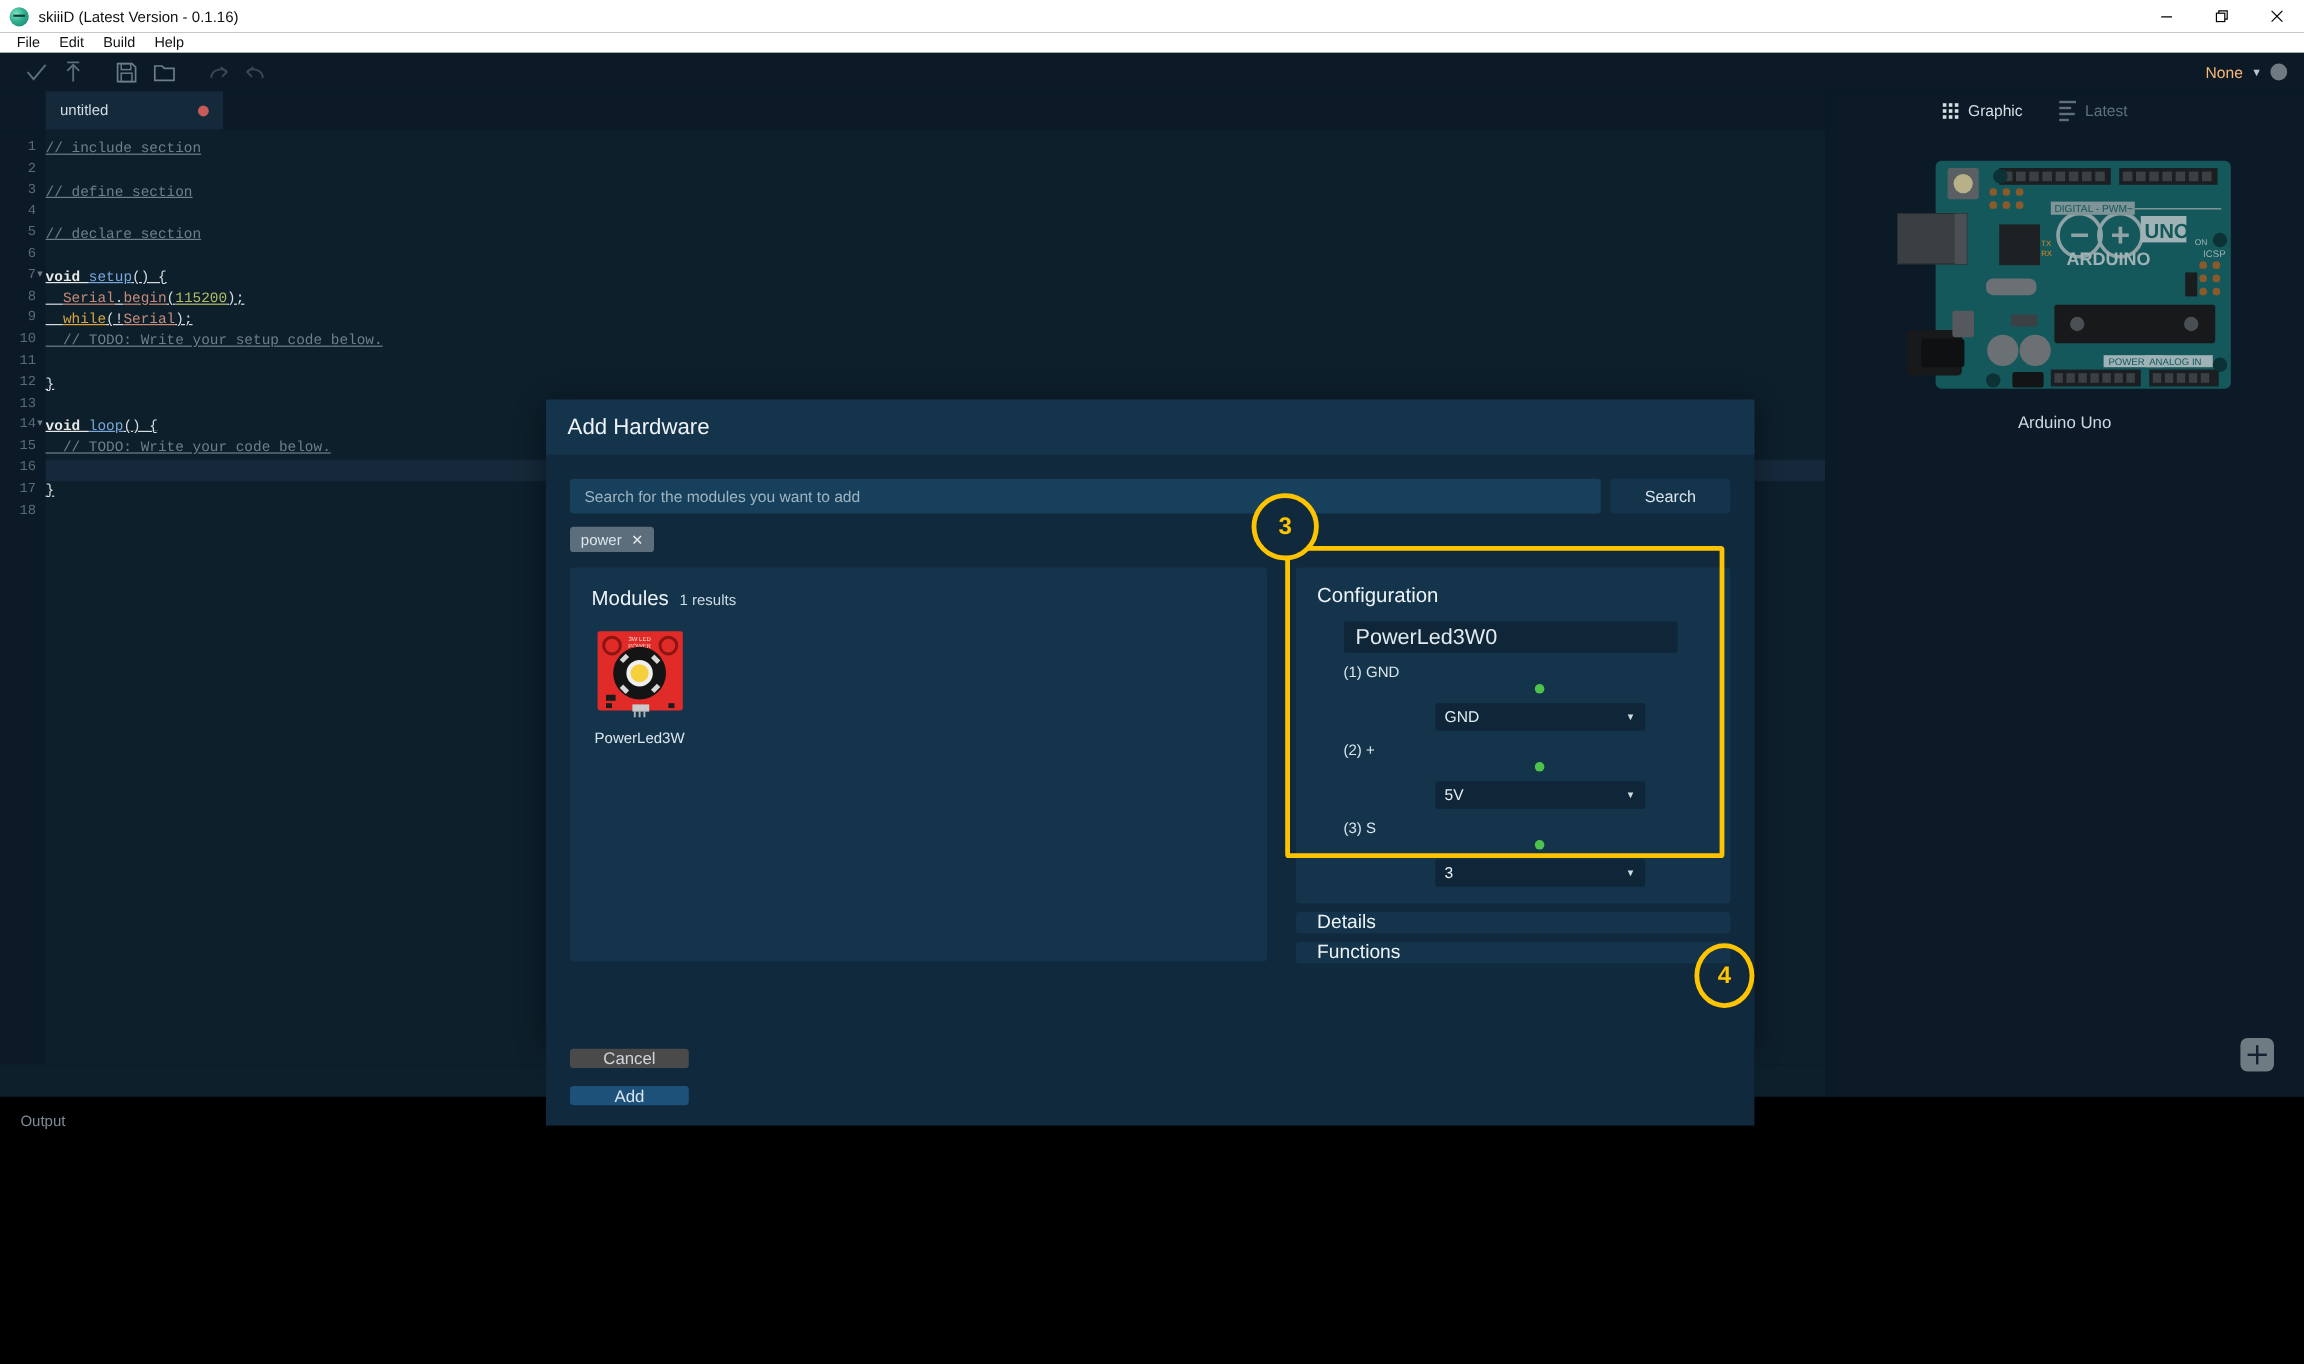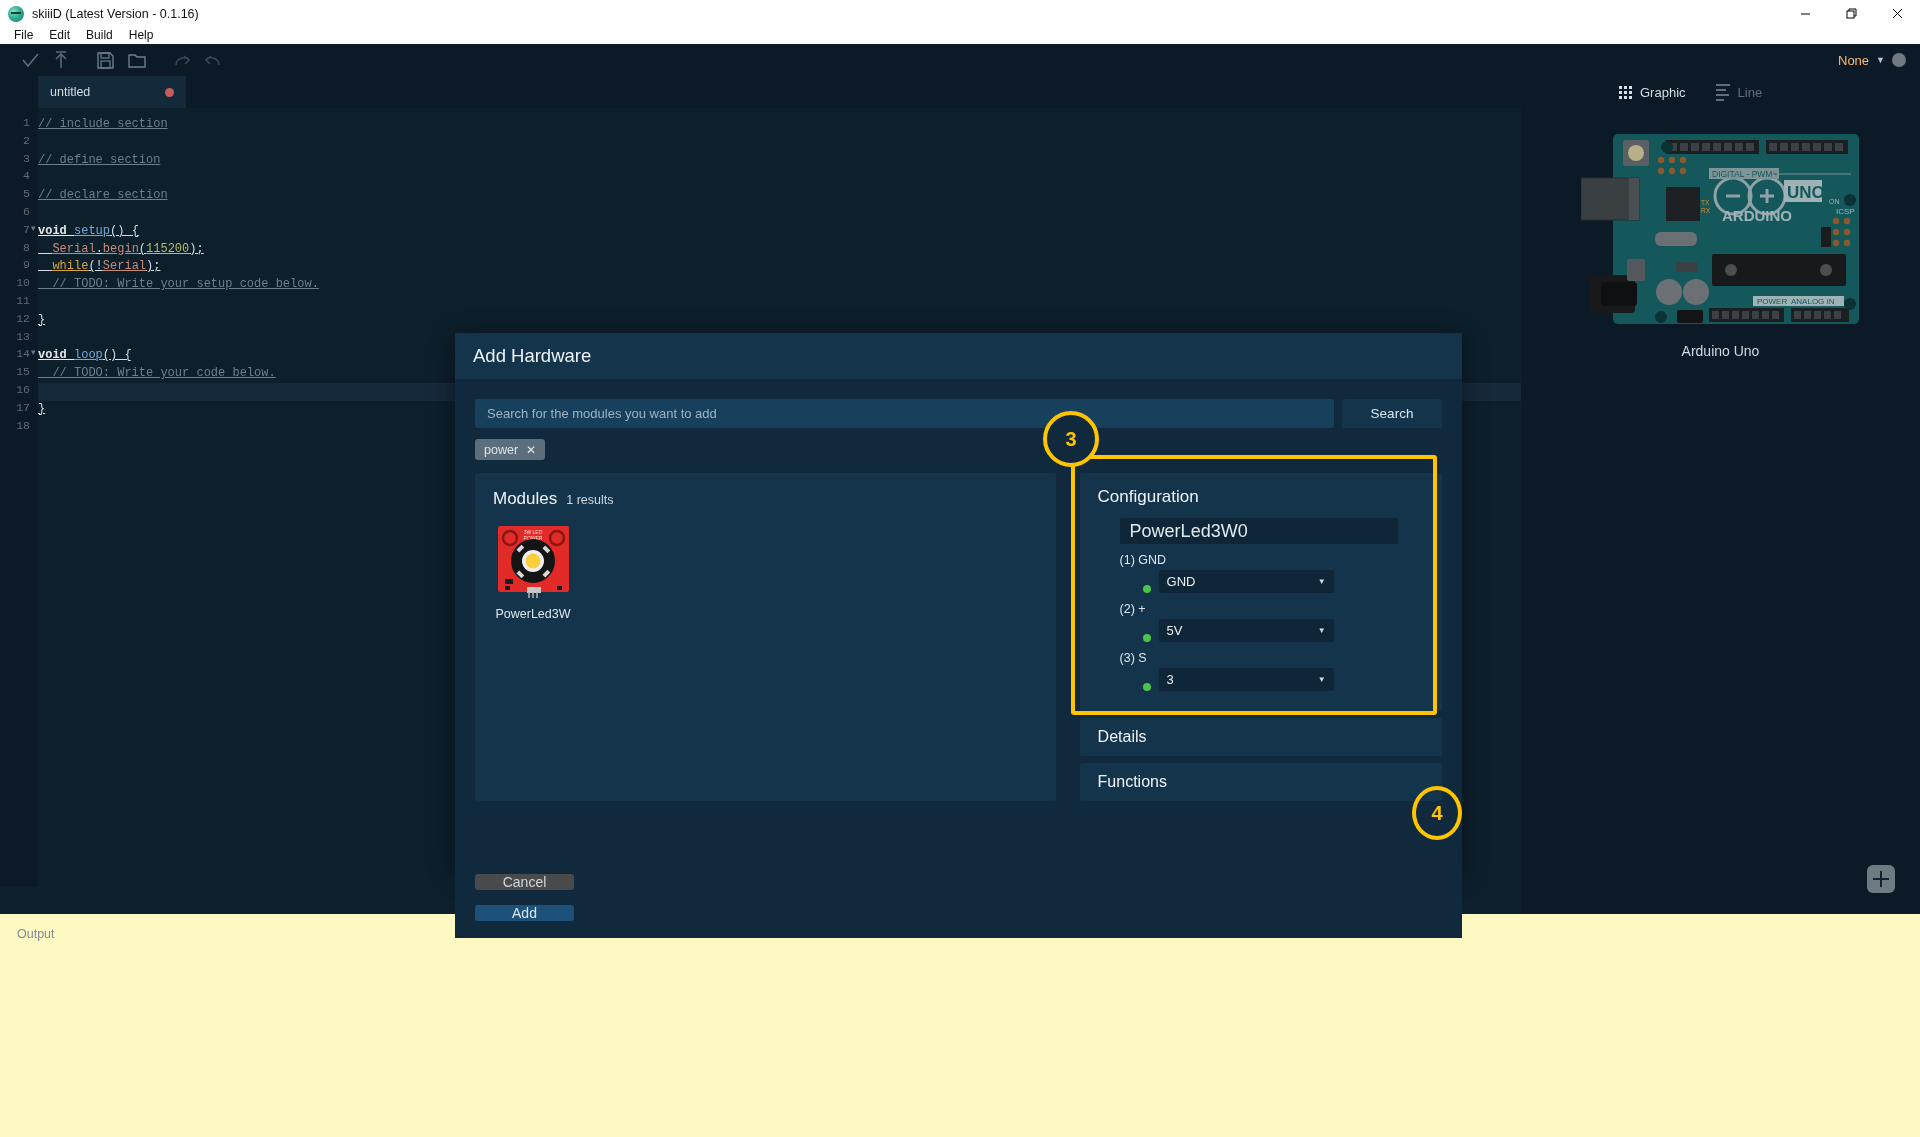--- a/index.html
+++ b/index.html
@@ -95,21 +95,21 @@
 
   
   .statusbar {
     position:absolute; top:887px; left:0; width:1521px; height:27px; background:#0d1f2b;
     display:flex; align-items:center; justify-content:center;
   }
   .statusbar span { font-size: 11.5px; color:#c7d2d9; }
 
   
   .output {
-    position:absolute; top:914px; left:0; width:1920px; height:223px; background:#fef9c3;text-decoration:underline;
+    position:absolute; top:914px; left:0; width:1920px; height:223px; background:#000000;text-decoration:underline;
   }
   .output-label { position:absolute; top:13px; left:17px; font-size:12.5px; color:#7d8b96; }
 
   .add-fab {
     position:absolute; top:865px; left:1867px; width:28px; height:28px; border-radius:6px;
     background:#6e7b83; display:flex; align-items:center; justify-content:center;
   }
   .add-fab:before { content:""; position:absolute; width:16px; height:2px; background:#122231; }
   .add-fab:after  { content:""; position:absolute; width:2px; height:16px; background:#122231; }
 
@@ -151,21 +151,21 @@
 
   .right-col { width:366px; display:flex; flex-direction:column; gap:7px; }
   .config-panel { flex:1; background:#14344c; border-radius:3px; padding:14px 18px; }
   .config-title { font-size:17px; color:#eef3f7; }
   .name-field {
     margin-top:11px; margin-left:22px; width:278px; height:26px; background:#0e2637;
     border-radius:2px; display:flex; align-items:center; padding-left:10px;
     font-size:18px; color:#e2eaf0;
   }
   .pin-label { margin-top:9px; margin-left:22px; font-size:12.5px; color:#dbe5ec; }
-  .pin-row { margin-top:3px; margin-left:45px; display:flex; align-items:flex-end; gap:8px; }
+  .pin-row { margin-top:3px; margin-left:45px; display:flex; align-items:center; gap:8px;flex-direction:column; }
   .pin-dot { width:8px; height:8px; border-radius:50%; background:#4cc44c; flex:none; }
   .pin-select {
     width:175px; height:23px; background:#0e2637; border-radius:2px;
     display:flex; align-items:center; padding:0 8px; font-size:13px; color:#e7eef3;
   }
   .pin-caret { margin-left:auto; font-size:8px; color:#cfd9e0; }
 
   .accordion {
     height:38px; background:#14344c; border-radius:3px; display:flex; align-items:center;
     padding-left:18px; font-size:16px; color:#eef3f7;
@@ -336,21 +336,21 @@
         </span>
       <span>Graphic</span>
     </div>
     <div class="pv-tab inactive">
       <span class="list-icon">
           <i></i>
           <i></i>
           <i></i>
           <i></i>
         </span>
-      <span>Line</span>
+      <span>Latest</span>
     </div>
   </div>
 
   <div class="board-wrap">
     <svg width="280" height="193" viewBox="0 0 280 193">
       <rect x="32" y="2" width="246" height="190" rx="5" fill="#15585c"></rect>
 
       <rect x="0" y="46" width="58" height="42" fill="#3a3f42" stroke="#2a2e31"></rect>
       <rect x="48" y="46" width="10" height="42" fill="#4a4f53"></rect>
 

